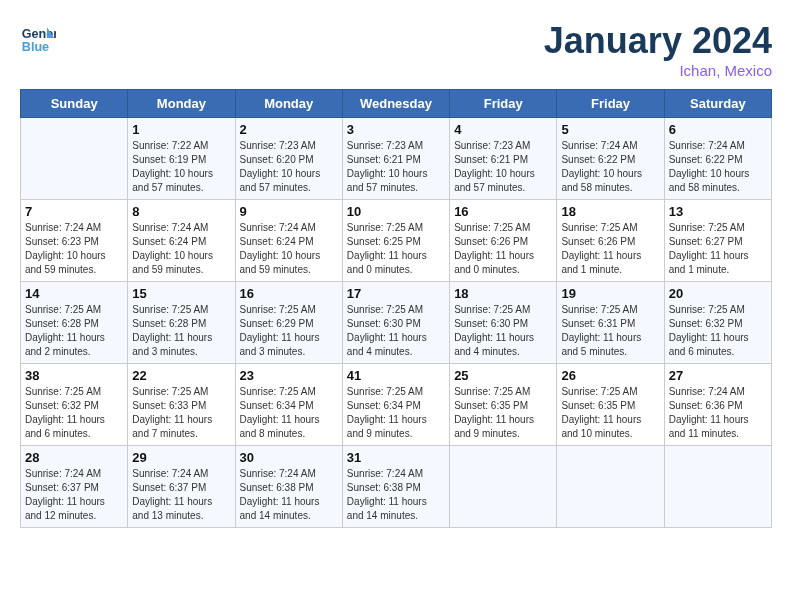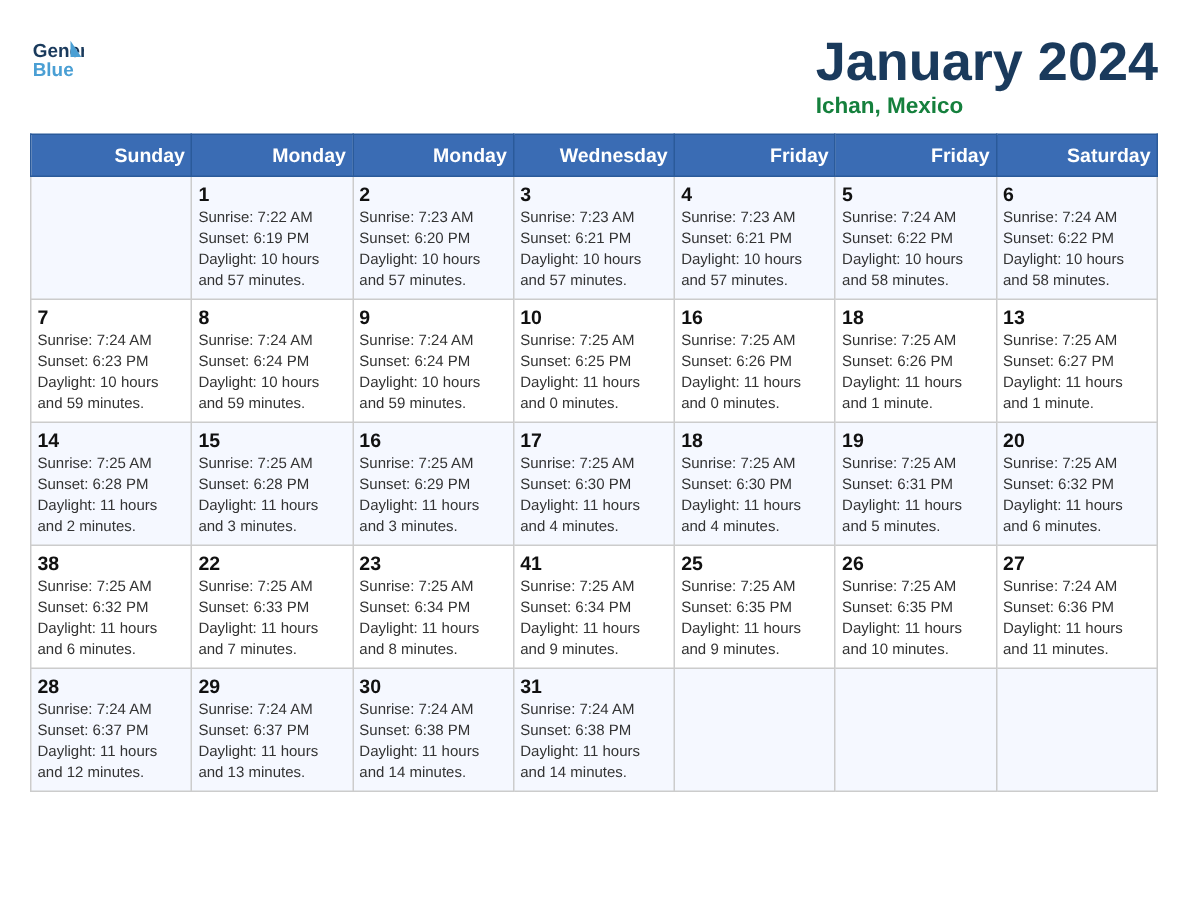--- a/index.html
+++ b/index.html
@@ -19,42 +19,41 @@
     .logo {
       display: flex;
       align-items: center;
       gap: 6px;
     }
     .logo-icon {
       width: 36px;
       height: 36px;
     }
     .title-block {
-      text-align: left;
+      text-align: right;
     }
     .month-title {
       font-size: 36px;
       font-weight: bold;
       color: #1a3a5c;
     }
     .location {
       font-size: 15px;
-      color: #15803d;
-      font-weight: bold;
+      color: #8b5cf6;
     }
     table {
       width: 100%;
       border-collapse: collapse;
       font-size: 11px;
     }
     thead tr th {
       background-color: #3a6cb4;
       color: #fff;
       padding: 6px 4px;
-      text-align: right;
+      text-align: center;
       font-size: 13px;
       border: 1px solid #2a5a9a;
     }
     tbody tr td {
       border: 1px solid #ccc;
       vertical-align: top;
       padding: 4px;
       width: calc(100% / 7);
       min-height: 80px;
     }

